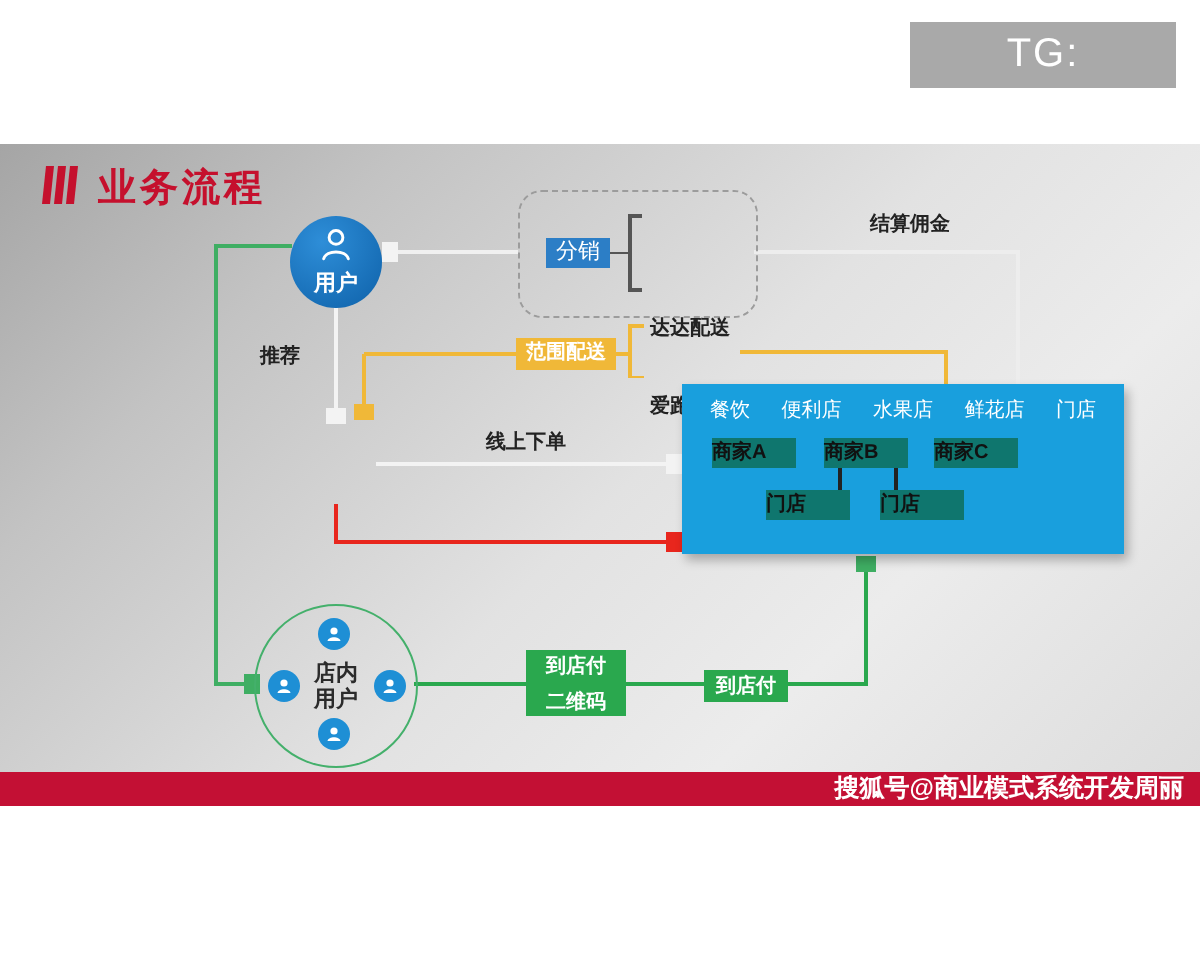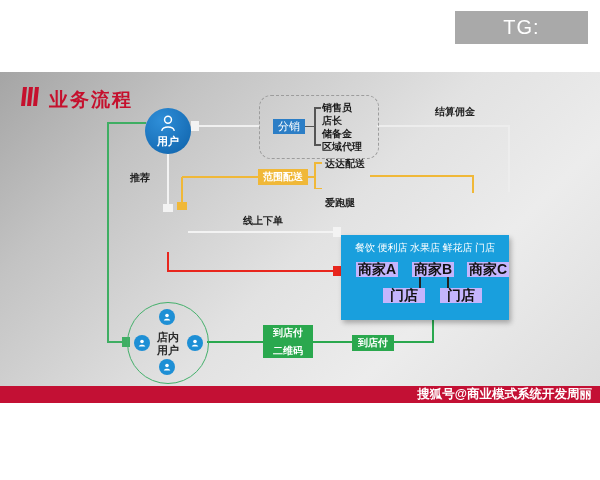--- a/index.html
+++ b/index.html
@@ -11,21 +11,21 @@
   .tg{left:455px;top:11px;width:133px;height:33px;background:#a9a9a9;color:#fff;
       font-size:20px;line-height:33px;text-align:center;letter-spacing:1px;}
   
   .content{left:0;top:72px;width:600px;height:331px;
       background:linear-gradient(135deg,#a5a5a5 0%,#c3c3c3 22%,#e2e2e2 52%,#ececec 72%,#dcdcdc 100%);}
   .redstrip{left:0;top:314px;width:600px;height:17px;background:#c31034;color:#fff;
       font-size:12.5px;font-weight:bold;line-height:17px;text-align:right;box-sizing:border-box;padding-right:8px;}
   .wm{left:10px;top:439px;width:162px;height:30px;background:#ababab;color:#fcfcfc;
       font-size:17px;line-height:30px;box-sizing:border-box;padding-left:12px;}
   
-  .titlebar{left:22px;top:15px;height:20px;display:flex;align-items:flex-start;}
+  .titlebar{left:22px;top:15px;height:20px;display:flex;align-items:flex-end;}
   .tbars span{display:inline-block;width:4px;height:19px;background:#c5102d;margin-right:2px;transform:skewX(-6deg);}
   .ttext{color:#c5102d;font-size:19px;font-weight:bold;letter-spacing:2px;margin-left:9px;}
   
   .ln{position:absolute;}
   .arr{position:absolute;width:0;height:0;}
   .ar-r{border-top:5px solid transparent;border-bottom:5px solid transparent;border-left:8px solid #000;}
   .ar-l{border-top:5px solid transparent;border-bottom:5px solid transparent;border-right:8px solid #000;}
   .ar-d{border-left:5px solid transparent;border-right:5px solid transparent;border-top:8px solid #000;}
   .ar-u{border-left:5px solid transparent;border-right:5px solid transparent;border-bottom:8px solid #000;}
   .c-wh{border-left-color:#f3f3f3;border-right-color:#f3f3f3;border-top-color:#f3f3f3;border-bottom-color:#f3f3f3;}
@@ -34,26 +34,26 @@
   .c-gr{border-left-color:#3fae63;border-right-color:#3fae63;border-top-color:#3fae63;border-bottom-color:#3fae63;}
   
   .circle{position:absolute;border-radius:50%;background:radial-gradient(circle at 35% 28%,#2e8ed8,#0e61a9);
       display:flex;flex-direction:column;align-items:center;justify-content:center;color:#fff;font-weight:bold;}
   .dashedbox{position:absolute;left:259px;top:23px;width:118px;height:62px;border:1.5px dashed #9c9c9c;border-radius:12px;}
   .bluebtn{position:absolute;background:#2c7ec6;color:#fff;text-align:center;font-weight:normal;}
   .ylbox{position:absolute;left:258px;top:97px;width:50px;height:16px;background:#f0b838;color:#fff;
       font-size:10px;font-weight:bold;text-align:center;line-height:16px;}
   .lbl{position:absolute;color:#222;font-size:10px;font-weight:bold;white-space:nowrap;}
   .dlist{position:absolute;left:322px;top:29px;color:#1a1a1a;font-size:10px;font-weight:bold;line-height:13px;}
-  .panel{position:absolute;left:341px;top:120px;width:168px;height:85px;background:#199fdd;
-      box-shadow:2px 3px 5px rgba(0,0,0,.28);margin-top:43px;}
+  .panel{position:absolute;left:341px;top:120px;width:221px;height:85px;background:#199fdd;
+      box-shadow:2px 3px 5px rgba(0,0,0,.28);}
   .tabs{position:absolute;left:0;top:6px;width:100%;display:flex;justify-content:space-between;
       box-sizing:border-box;padding:0 14px;color:#fff;font-size:10px;}
-  .wbtn{position:absolute;width:42px;height:15px;background:#c4b5fd;color:#111;font-size:14px;font-weight:bold;
-      text-align:center;line-height:15px;}
+  .wbtn{position:absolute;width:42px;height:15px;background:#0f766e;color:#111;font-size:10px;font-weight:bold;
+      line-height:15px;}
   .conn{position:absolute;width:1.5px;height:11px;top:42px;background:#222;}
   .redbox{position:absolute;left:235px;top:179px;width:58px;height:42px;background:#e8261d;color:#fff;
       display:flex;flex-direction:column;align-items:center;justify-content:center;gap:4px;
       font-size:10.5px;font-weight:bold;}
   .grbox{position:absolute;background:#2aa84e;color:#fff;display:flex;flex-direction:column;
       align-items:center;justify-content:center;gap:4px;font-size:10px;font-weight:bold;}
   .ellipse{position:absolute;left:127px;top:230px;width:80px;height:80px;border:1.5px solid #44b06b;border-radius:50%;}
   .instore{position:absolute;left:150px;top:259px;width:36px;text-align:center;color:#2b2b2b;
       font-size:11px;font-weight:bold;line-height:13px;}
   .miniav{position:absolute;width:16px;height:16px;border-radius:50%;background:#1e8fd5;
@@ -120,26 +120,20 @@
       <span>用户</span>
     </div>
 
 
     <div class="dashedbox"></div>
     <div class="bluebtn" style="left:273px;top:47px;width:32px;height:15px;font-size:11px;line-height:15px">分销</div>
     <div class="ln" style="left:305px;top:53.5px;width:9px;height:1.5px;background:#555"></div>
     <div class="ln" style="left:314px;top:35px;width:1.5px;height:38px;background:#555"></div>
     <div class="ln" style="left:314px;top:35px;width:7px;height:1.5px;background:#555"></div>
     <div class="ln" style="left:314px;top:72px;width:7px;height:1.5px;background:#555"></div>
-    <div class="dlist serif">
-      <div>销售员</div>
-      <div>店长</div>
-      <div>储备金</div>
-      <div>区域代理</div>
-    </div>
 
     <div class="lbl serif" style="left:130px;top:99px">推荐</div>
     <div class="lbl serif" style="left:435px;top:33px">结算佣金</div>
     <div class="lbl serif" style="left:325px;top:85px">达达配送</div>
     <div class="lbl serif" style="left:325px;top:124px">爱跑腿</div>
     <div class="lbl serif" style="left:243px;top:142px">线上下单</div>
 
     <div class="ylbox">范围配送</div>
 
     <div class="panel">

